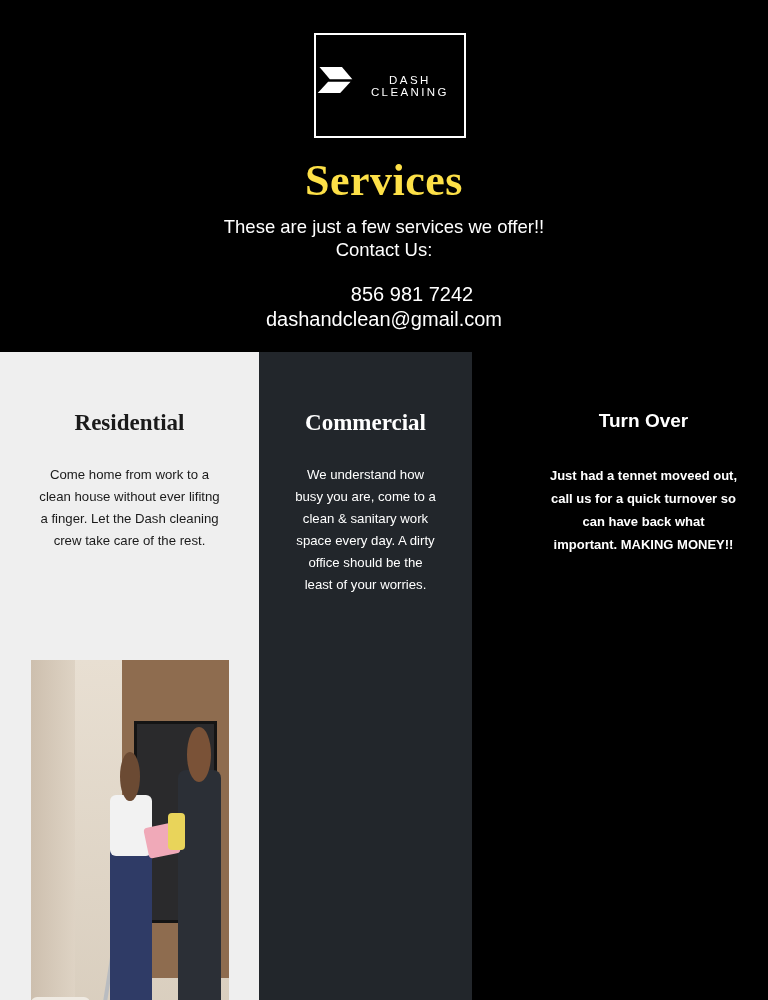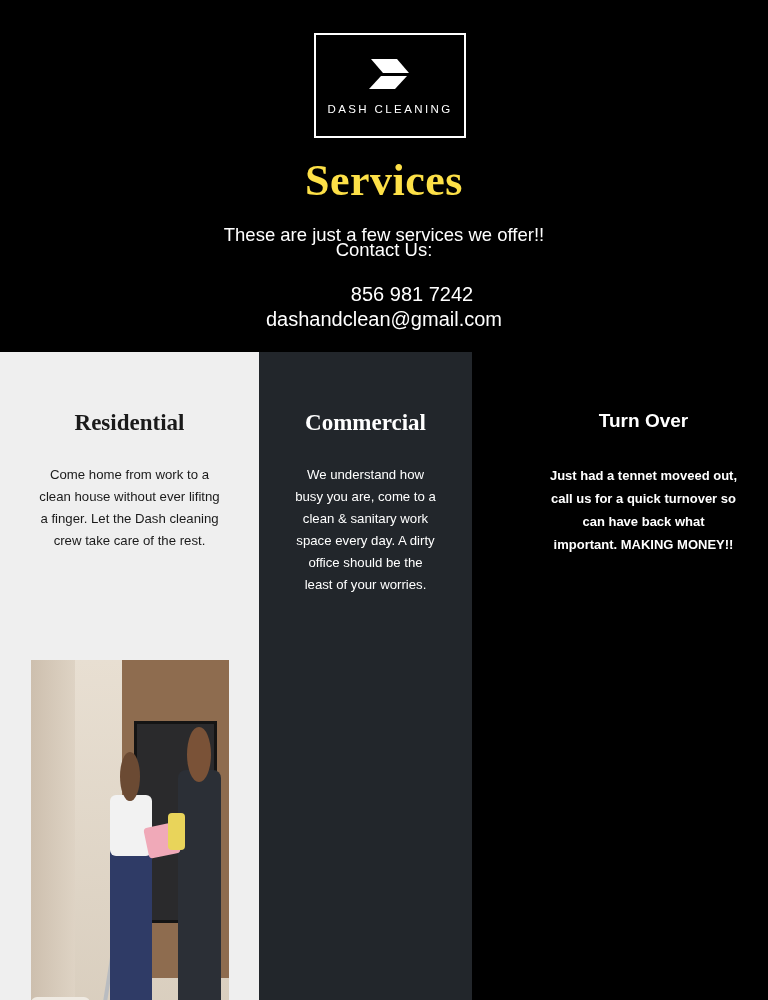--- a/index.html
+++ b/index.html
@@ -30,21 +30,21 @@
   }
   .logo-box {
     position: absolute;
     left: 314px;
     top: 33px;
     width: 152px;
     height: 105px;
     border: 2px solid #ffffff;
     box-sizing: border-box;
     display: flex;
-    flex-direction: column;
+    flex-direction: row;
     align-items: center;
     justify-content: center;
   }
   .logo-mark {
     width: 46px;
     height: 34px;
     margin-bottom: 12px;
   }
   .logo-text {
     font-size: 11.5px;
@@ -65,21 +65,21 @@
   }
   .subline {
     position: absolute;
     left: 0;
     width: 768px;
     font-size: 18.5px;
     color: #ffffff;
     font-family: "Liberation Sans", sans-serif;
     font-weight: 400;
   }
-  .subline.l1 { top: 224px; text-align: center; }
+  .subline.l1 { top: 216px; text-align: center; }
   .subline.l2 { top: 239px; }
   .subline.l3 { top: 283px; font-size: 20px; margin-left: 28px; }
   .subline.l4 { top: 308px; font-size: 20px; }
 
   
   .band {
     position: absolute;
     left: 0;
     top: 352px;
     width: 768px;

